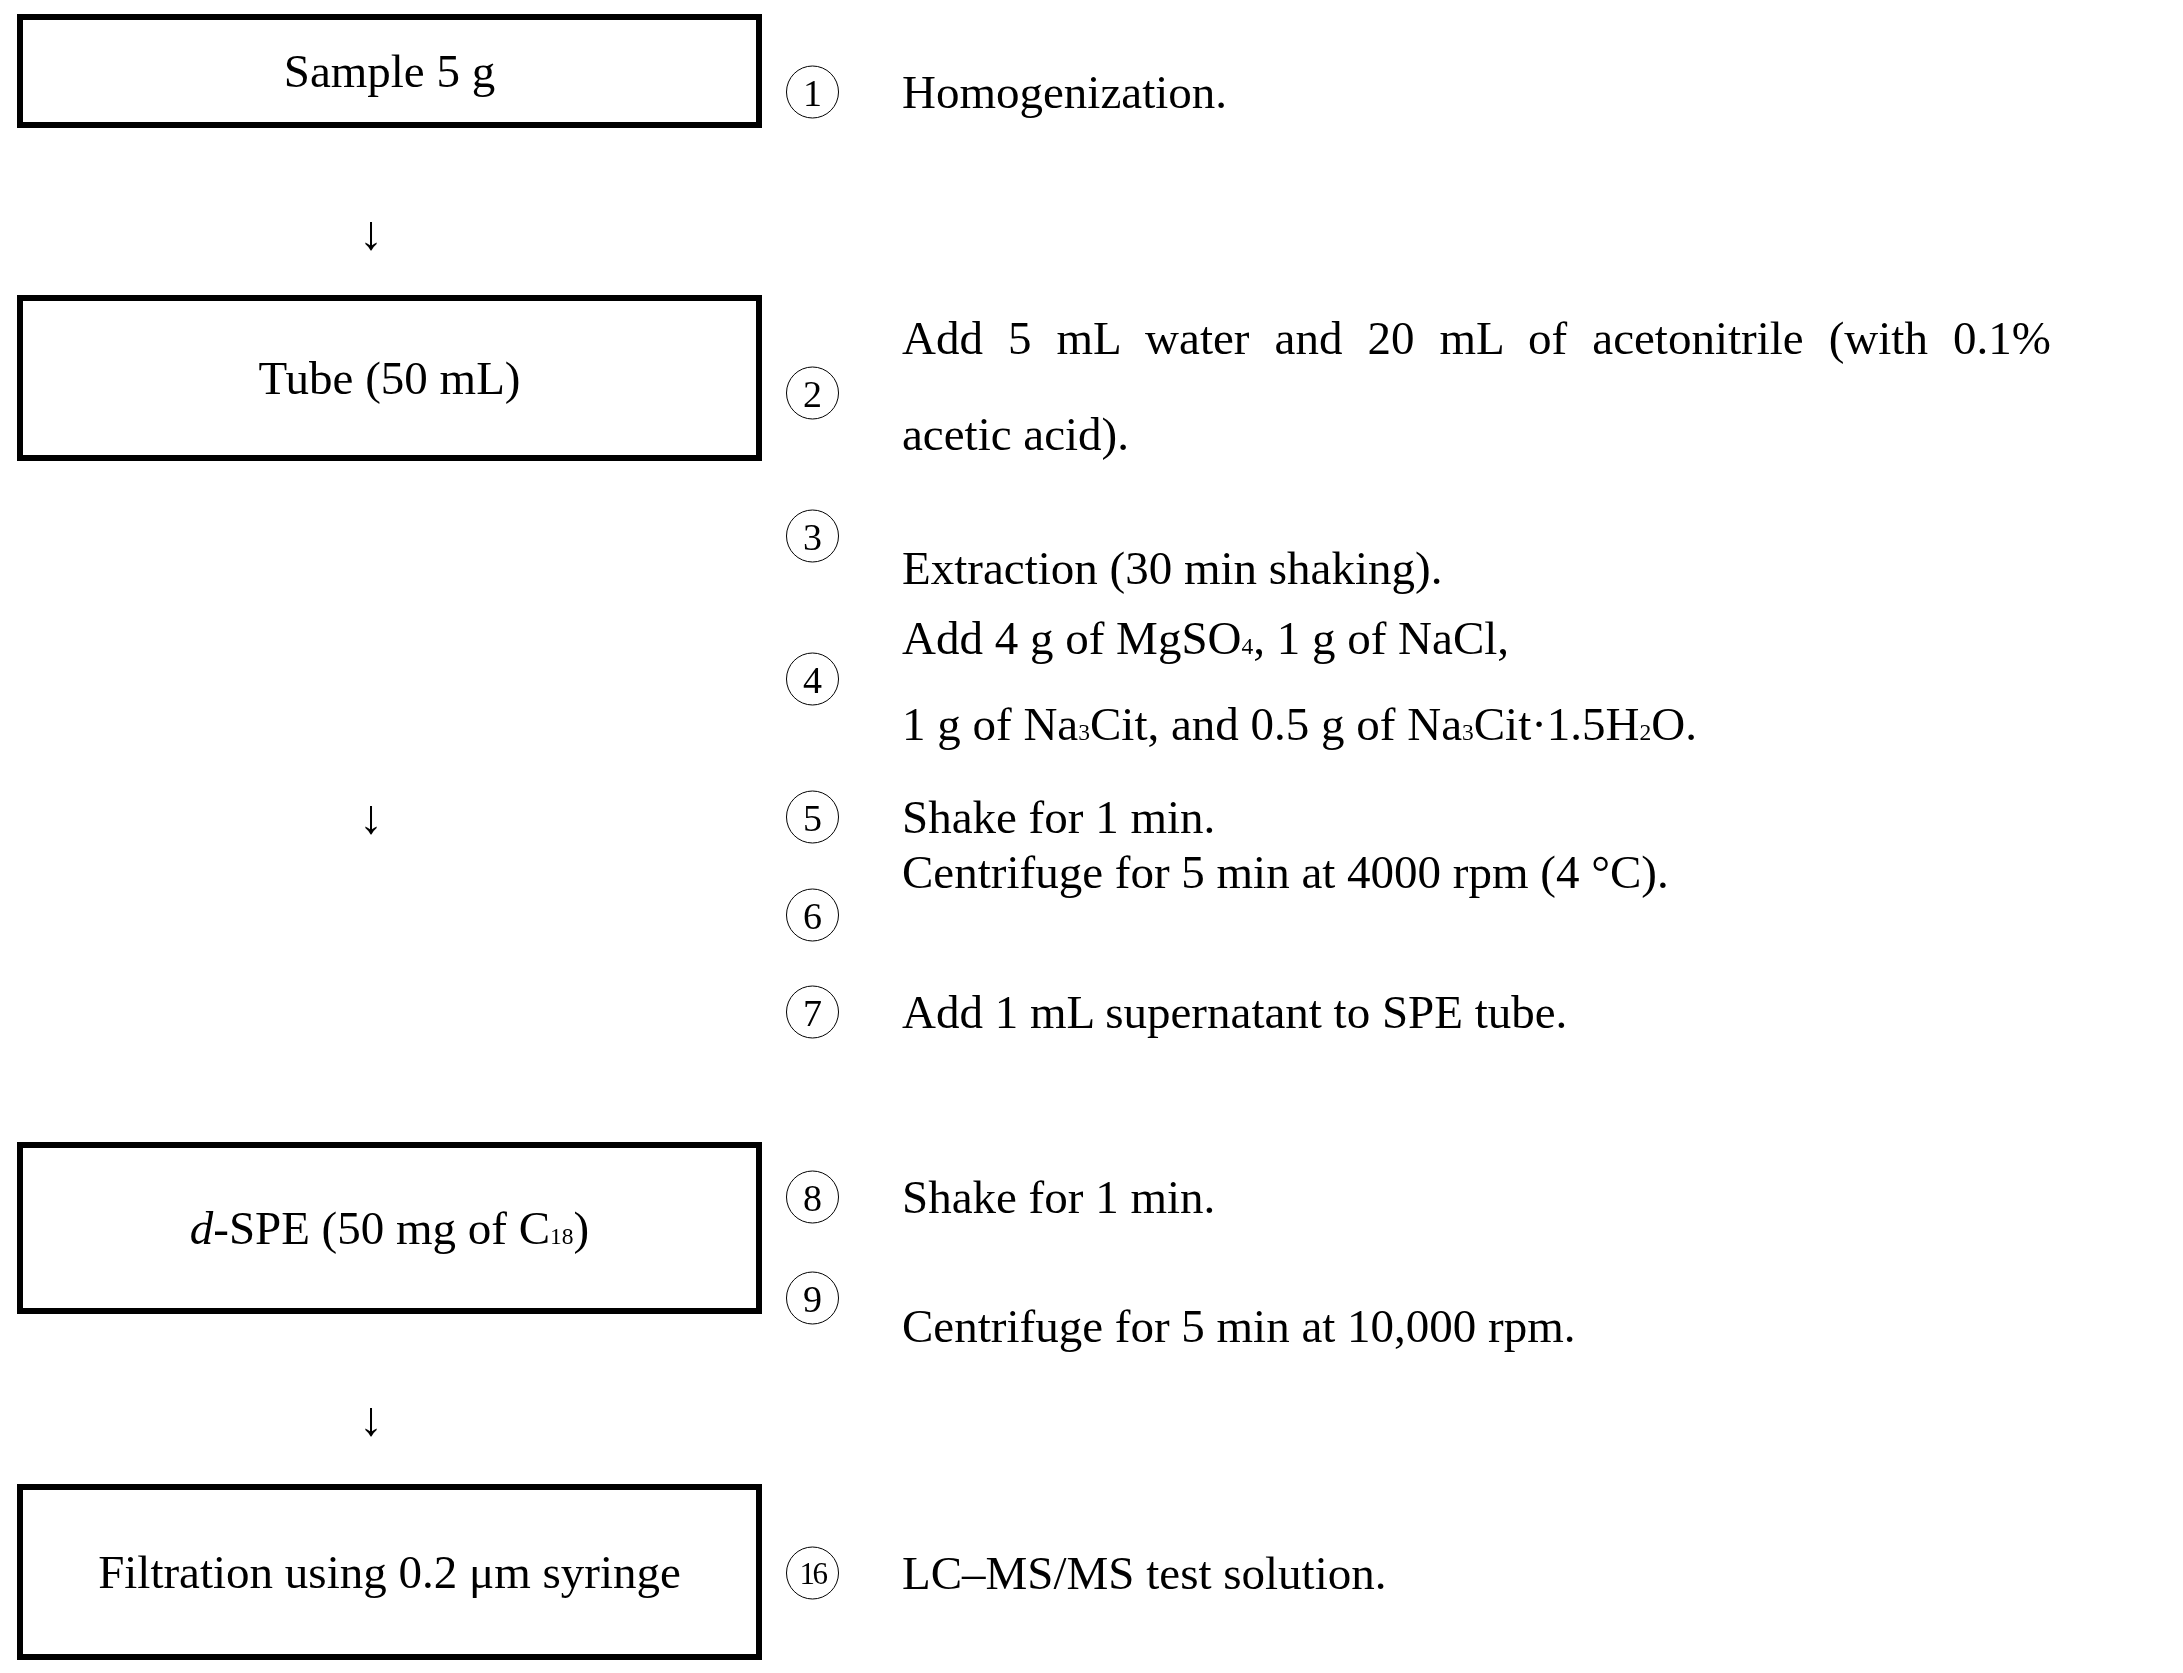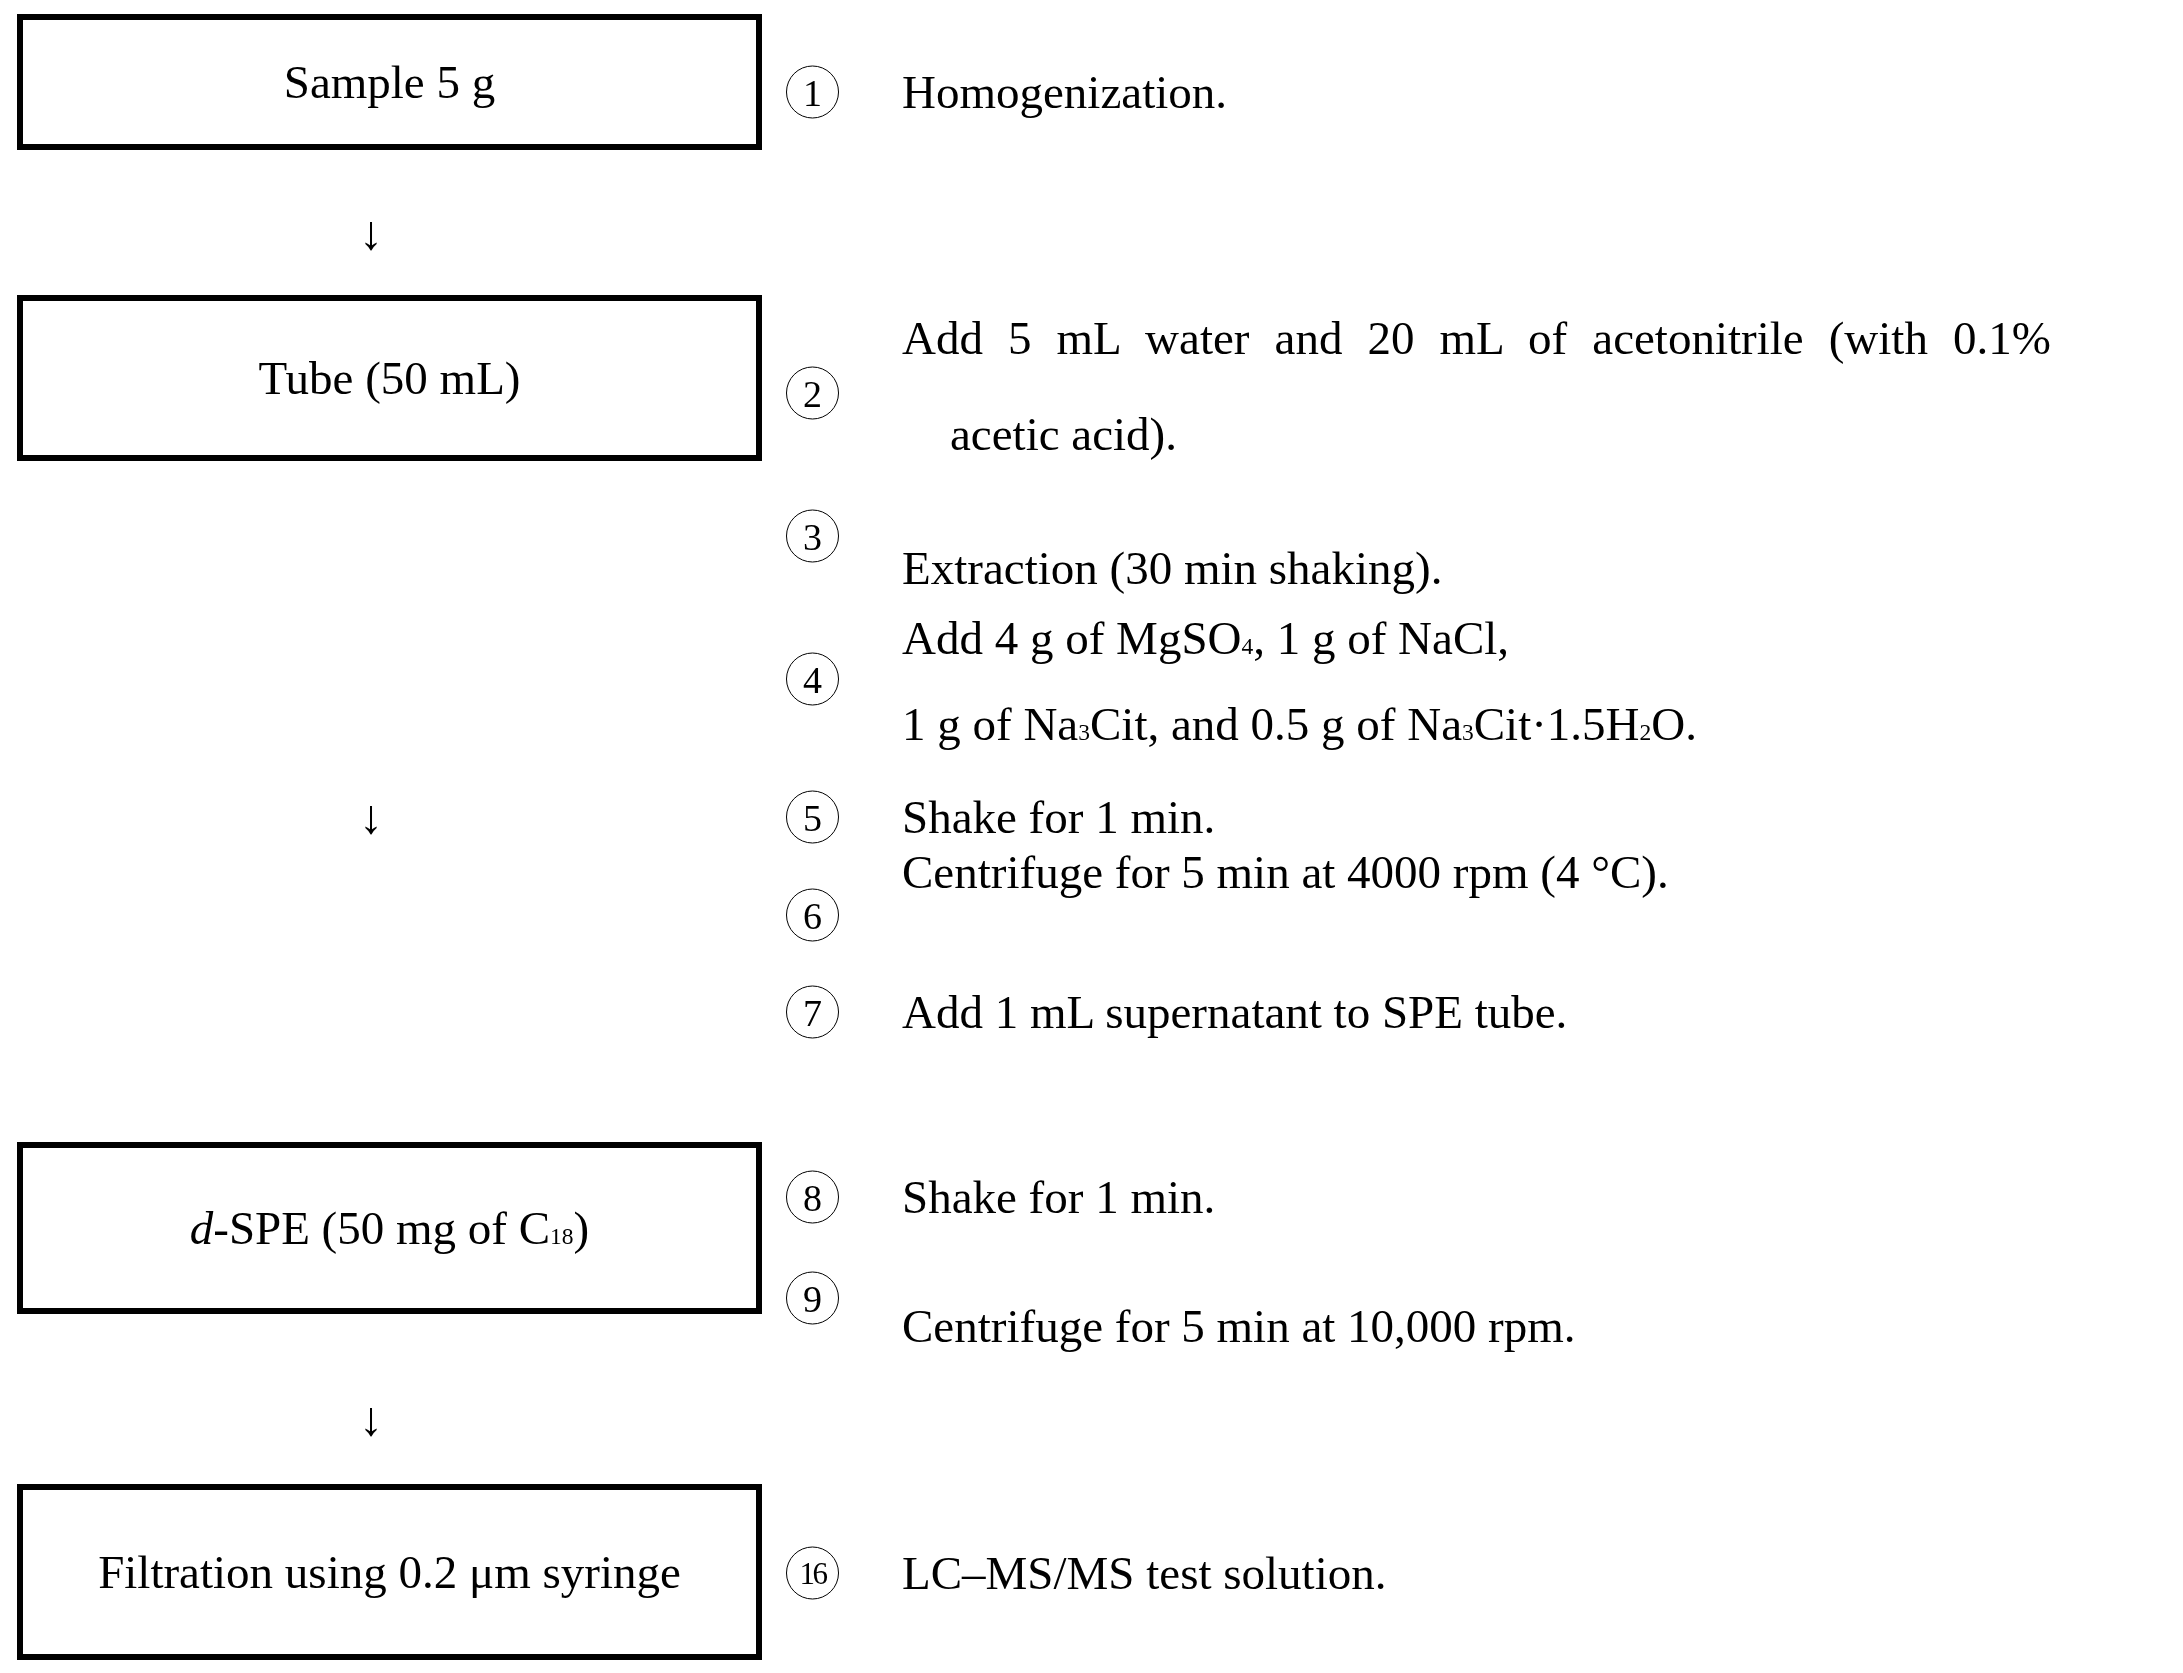--- a/index.html
+++ b/index.html
@@ -6,21 +6,21 @@
   body{width:2183px;height:1674px;position:relative;overflow:hidden;font-family:"Liberation Serif","DejaVu Serif",serif;color:#000;}
   .box{position:absolute;left:17px;width:745px;border:6px solid #000;box-sizing:border-box;display:flex;align-items:center;justify-content:center;font-size:47px;}
   .arrow{position:absolute;left:371px;font-size:48px;line-height:1;transform:translateX(-50%);}
   .circ{position:absolute;left:786px;width:53px;height:53px;border:1.8px solid #000;border-radius:50%;box-sizing:border-box;display:flex;align-items:center;justify-content:center;font-size:38px;line-height:1;transform:translateY(-50%);}
   .step{position:absolute;left:902px;right:7.3px;font-size:47px;line-height:1;transform:translateY(-50%);white-space:nowrap;}
   sub{font-size:50%;vertical-align:baseline;}
 </style>
 </head>
 <body>
 
-<div class="box" style="top:14px;height:136px;">
+<div class="box" style="top:14px;height:114px;">
   <span>Sample 5 g</span>
 </div>
 <div class="box" style="top:295px;height:166px;">
   <span>Tube (50 mL)</span>
 </div>
 <div class="box" style="top:1142px;height:172px;">
   <span><i>d</i><span>-SPE (50 mg of C</span><sub>18</sub><span>)</span></span>
 </div>
 <div class="box" style="top:1484px;height:176px;">
   <span>Filtration using 0.2 μm syringe</span>
@@ -30,21 +30,21 @@
 <div class="arrow" style="top:793px;">↓</div>
 <div class="arrow" style="top:1395px;">↓</div>
 
 <div class="circ" style="top:92px;">1</div>
 <div class="step" style="top:92px;">Homogenization.</div>
 
 <div class="circ" style="top:393px;">2</div>
 <div class="step" style="top:338px;display:flex;justify-content:space-between;">
   <span style="word-spacing:13.3px;">Add 5 mL water and 20 mL of acetonitrile (with 0.1%</span>
 </div>
-<div class="step" style="top:434px;margin-left:48px;">acetic acid).</div>
+<div class="step" style="top:434px;">acetic acid).</div>
 
 <div class="circ" style="top:536px;">3</div>
 <div class="step" style="top:568px;">Extraction (30 min shaking).</div>
 
 <div class="circ" style="top:679px;">4</div>
 <div class="step" style="top:638px;">
   <span>Add 4 g of MgSO</span><sub>4</sub><span>, 1 g of NaCl,</span>
 </div>
 <div class="step" style="top:724px;">
   <span>1 g of Na</span><sub>3</sub><span>Cit, and 0.5 g of Na</span><sub>3</sub><span>Cit·1.5H</span><sub>2</sub><span>O.</span>

